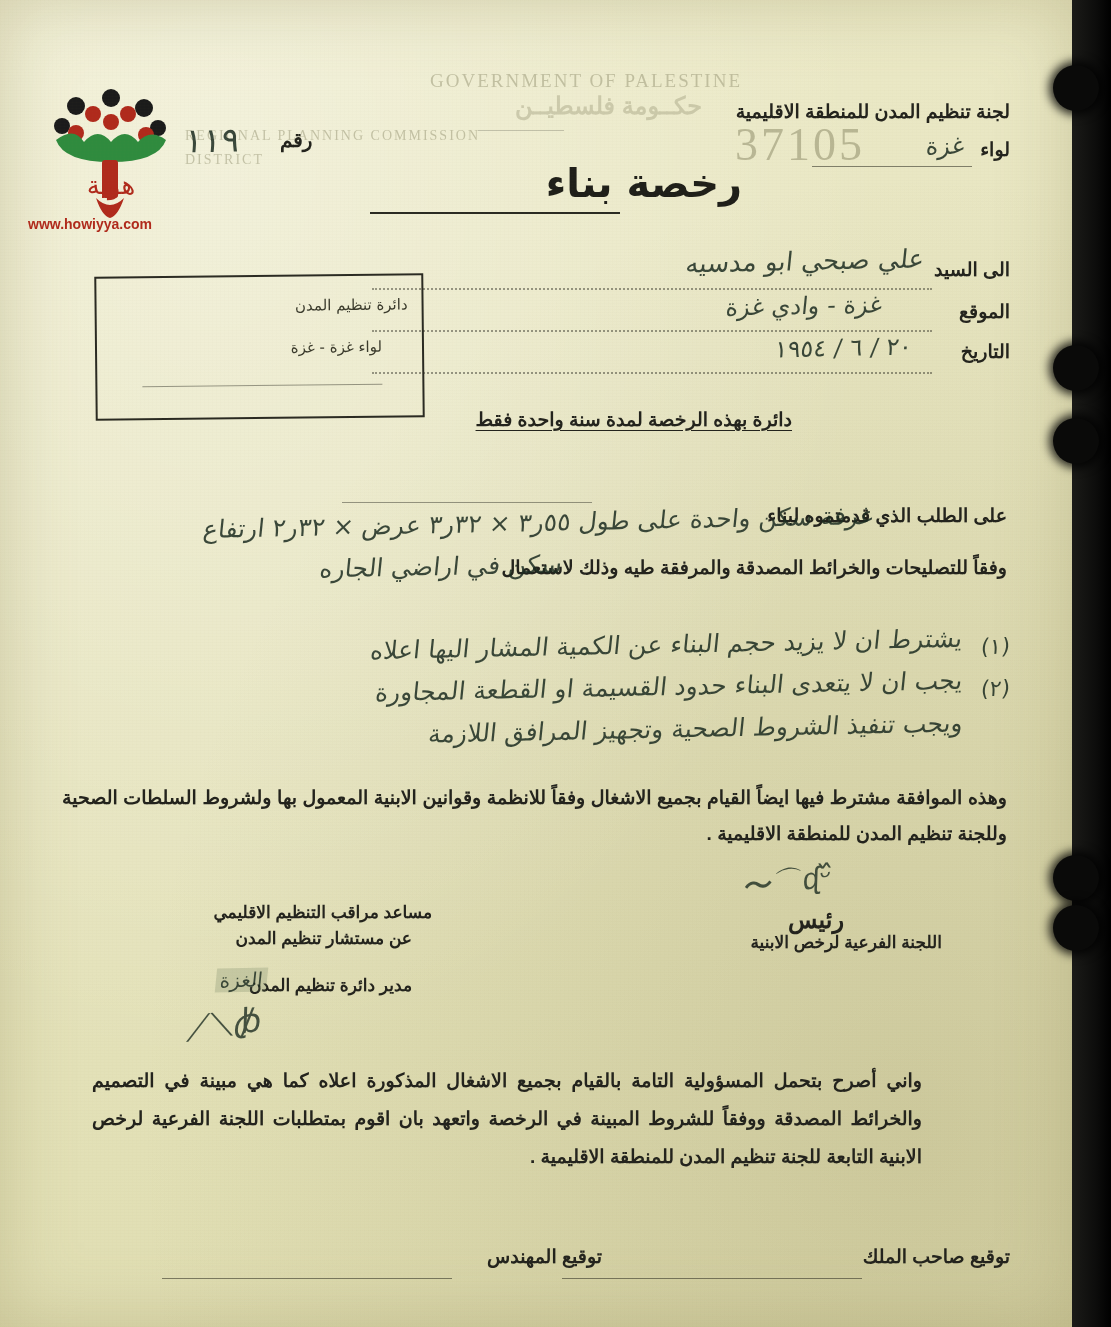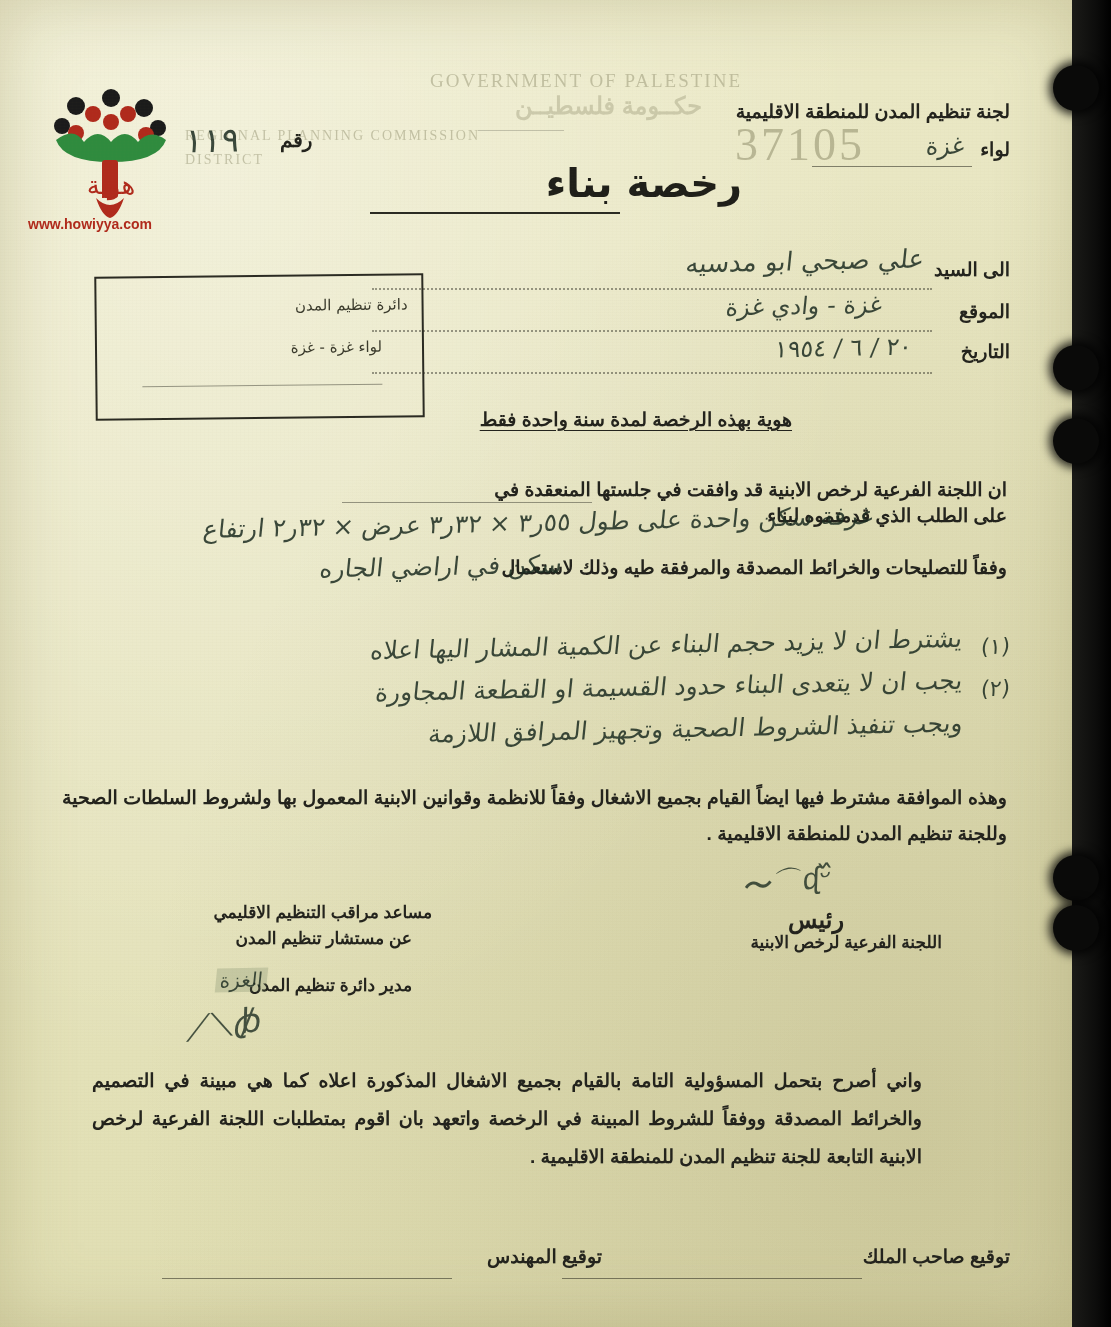--- a/index.html
+++ b/index.html
@@ -141,23 +141,22 @@
   <div class="dots" style="right:140px;top:288px;width:560px;"></div>
 
   <div class="ink pr" style="right:62px;top:300px;font-size:19px;">الموقع</div>
   <div class="ink hand" style="right:190px;top:292px;font-size:24px;">غزة - وادي غزة</div>
   <div class="dots" style="right:140px;top:330px;width:560px;"></div>
 
   <div class="ink pr" style="right:62px;top:340px;font-size:19px;">التاريخ</div>
   <div class="ink hand" style="right:160px;top:334px;font-size:24px;">٢٠ / ٦ / ١٩٥٤</div>
   <div class="dots" style="right:140px;top:372px;width:560px;"></div>
 
-  <div class="ink pr u" style="right:280px;top:408px;font-size:19px;">هوية بهذه الرخصة لمدة سنة واحدة فقط</div>
-
-  <div class="ink pr" style="right:65px;top:478px;font-size:19px;">ان اللجنة الفرعية لرخص الابنية قد وافقت في جلستها المنعقدة في</div>
+  <div class="ink pr u" style="right:280px;top:408px;font-size:19px;">دائرة بهذه الرخصة لمدة سنة واحدة فقط</div>
+
   <div class="thinline" style="right:480px;top:502px;width:250px;"></div>
 
   <div class="ink pr" style="right:65px;top:494px;font-size:19px;margin-top:10px;">على الطلب الذي قدمتموه لبناء</div>
   <div class="ink hand" style="right:200px;top:508px;font-size:25px;white-space:nowrap;">غرفة سكن واحدة على طول ٥٥ر٣ × ٣٢ر٣ عرض × ٣٢ر٢ ارتفاع</div>
 
   <div class="ink pr" style="right:65px;top:556px;font-size:19px;">وفقاً للتصليحات والخرائط المصدقة والمرفقة طيه وذلك لاستعمال</div>
   <div class="ink hand" style="right:510px;top:552px;font-size:25px;white-space:nowrap;">سكن في اراضي الجاره</div>
 
 
   <div class="ink hand" style="right:62px;top:634px;font-size:22px;">(١)</div>

